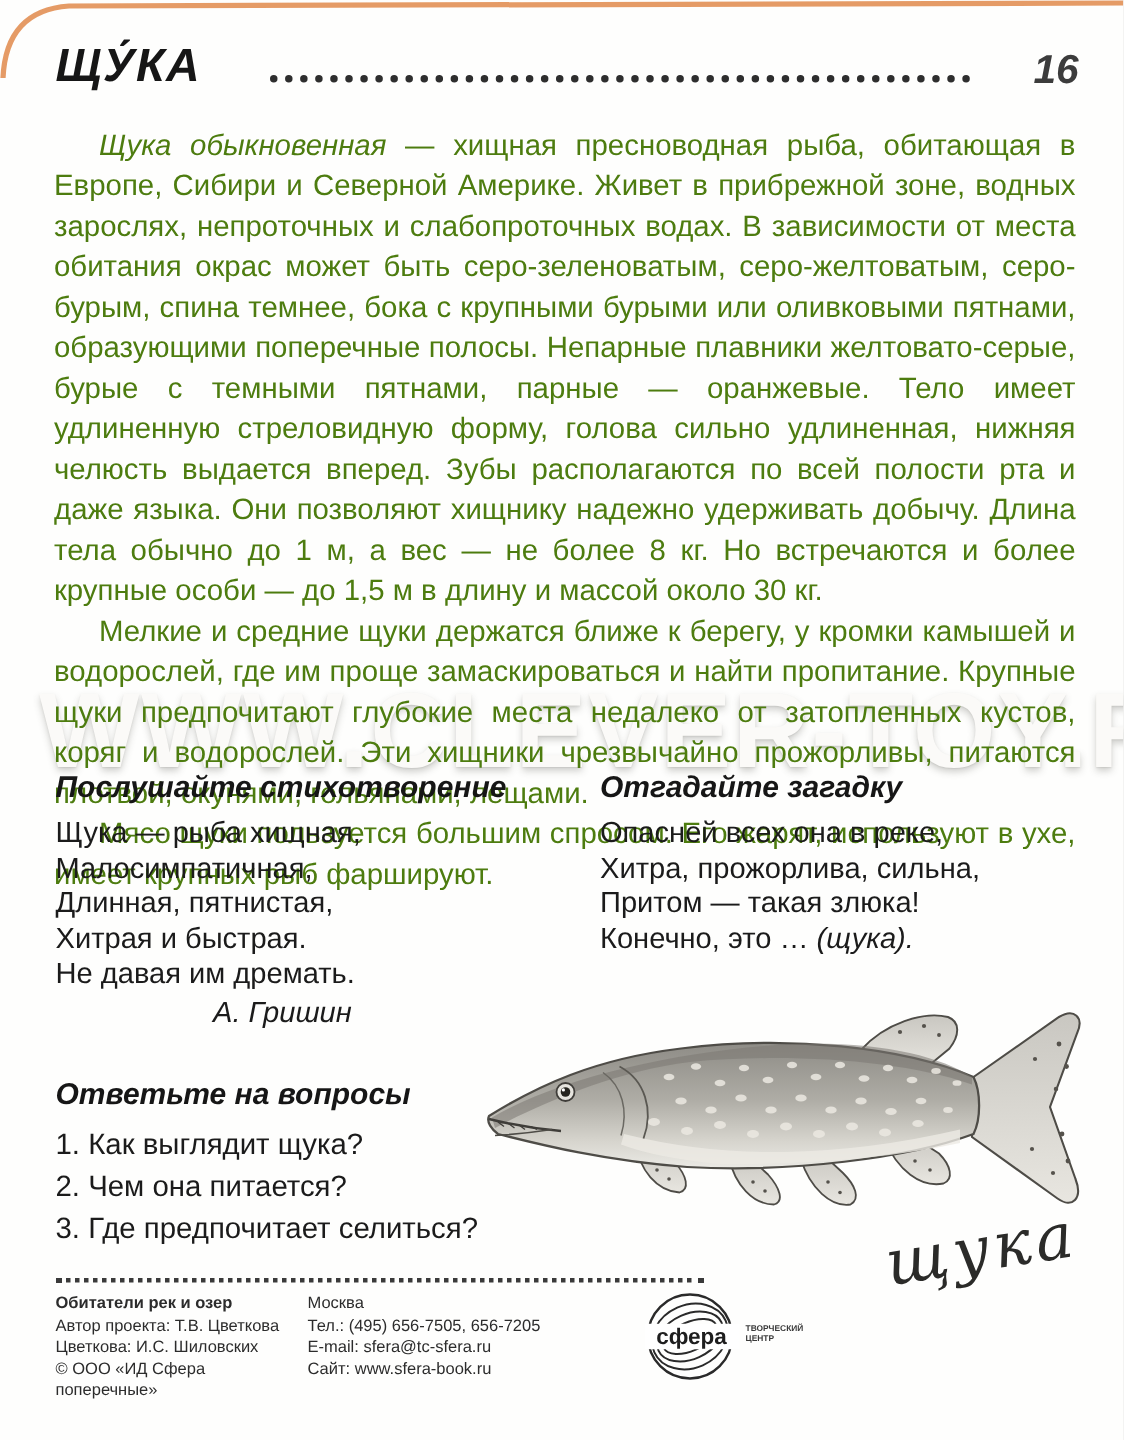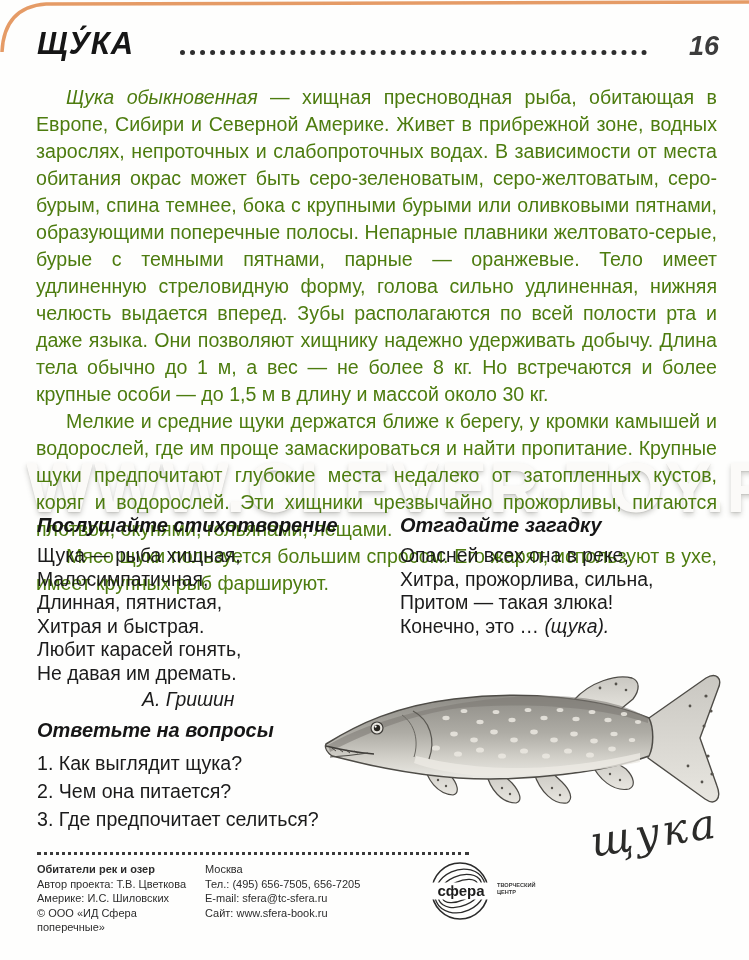--- a/index.html
+++ b/index.html
@@ -85,21 +85,20 @@
   </div>
 
   <div class="two-cols">
     <div class="col-left">
       <div class="sec-heading">Послушайте стихотворение</div>
       <div class="verse">
         <div>Щука — рыба хищная,</div>
         <div>Малосимпатичная,</div>
         <div>Длинная, пятнистая,</div>
         <div>Хитрая и быстрая.</div>
-        <div>Любит карасей гонять,</div>
         <div>Не давая им дремать.</div>
         <div class="author">А. Гришин</div>
       </div>
     </div>
     <div class="col-right">
       <div class="sec-heading">Отгадайте загадку</div>
       <div class="verse">
         <div>Опасней всех она в реке,</div>
         <div>Хитра, прожорлива, сильна,</div>
         <div>Притом — такая злюка!</div>
@@ -225,21 +224,21 @@
   </div>
 
   <div class="handwritten">щука</div>
 
   <div class="footer">
     <div class="footer-dots"></div>
     <div class="footer-cols">
       <div class="f-col f-col-1">
         <div class="f-title">Обитатели рек и озер</div>
         <div>Автор проекта: Т.В. Цветкова</div>
-        <div>Америке: И.С. Шиловских</div>
+        <div>Цветкова: И.С. Шиловских</div>
         <div>© ООО «ИД Сфера поперечные»</div>
       </div>
       <div class="f-col f-col-2">
         <div>Москва</div>
         <div>Тел.: (495) 656-7505, 656-7205</div>
         <div>E-mail: sfera@tc-sfera.ru</div>
         <div>Сайт: www.sfera-book.ru</div>
       </div>
       <div class="f-logo">
         <svg width="120" height="64" viewBox="0 0 120 64">

